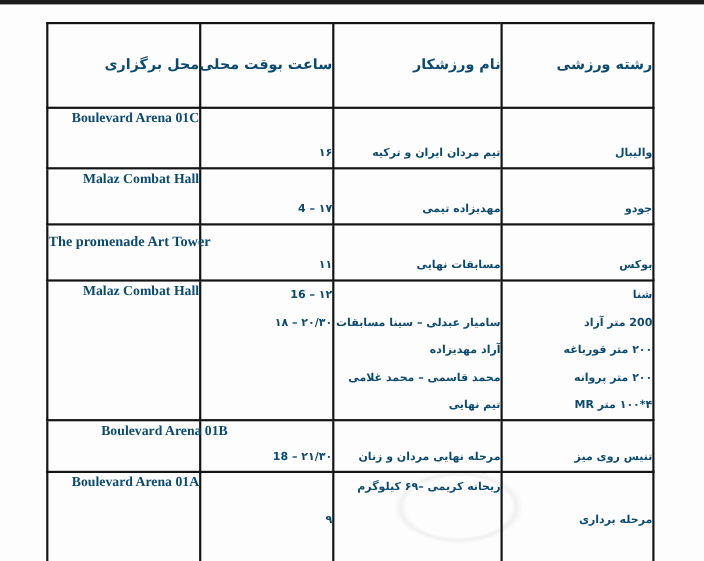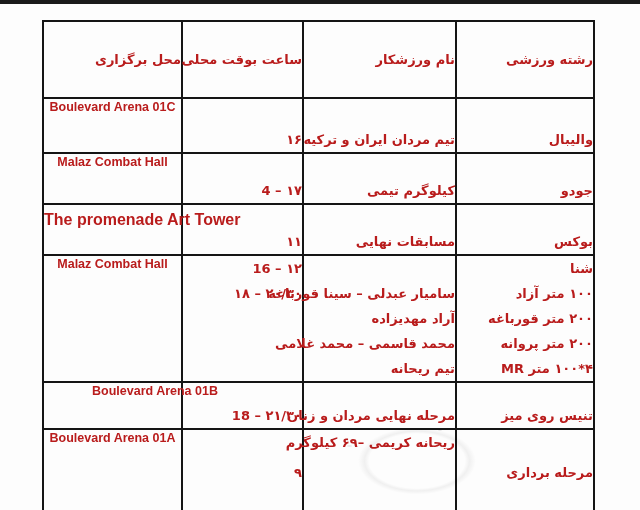--- a/index.html
+++ b/index.html
@@ -23,51 +23,51 @@
   .speck{position:absolute;background:rgba(0,0,0,0.08);border-radius:50%;}
   table.sched{
     position:absolute;left:42px;top:20px;
     width:551px;
     border-collapse:collapse;
     table-layout:fixed;
   }
   table.sched td, table.sched th{
     border:2px solid #151515;
     padding:0;
-    color:#b91c1c;
+    color:#0c4a6e;
     font-weight:bold;
     overflow:visible;
     margin-top:44px;
   }
   
   tr.hdr td, tr.hdr th{height:75px;}
   tr.r0 td{height:53px;}
   tr.r1 td{height:49px;}
   tr.r2 td{height:43px;}
   tr.r3 td{height:123px;}
   tr.r4 td{height:45px;padding-left:48px;}
   tr.r5 td{height:84px;}
   
   .fa{
     direction:rtl;text-align:right;
-    font-size:13px;line-height:25px;
+    font-size:10px;line-height:25px;
     padding-right:9px;padding-left:4px;
     white-space:nowrap;
   }
   th.fa{font-size:13px;}
   
   .venue{
-    direction:ltr;text-align:center;
-    font-family:Liberation Sans, sans-serif;
+    direction:ltr;text-align:right;
+    font-family:Liberation Serif, serif;
     font-size:12.5px;line-height:17px;
     padding-left:7px;padding-right:2px;
     vertical-align:top;padding-top:8px;
     white-space:nowrap;
   }
-  tr.r2 .venue{font-size:16px;padding-top:6px;}
+  tr.r2 .venue{font-size:13px;padding-top:6px;}
   
   .va-top{vertical-align:top;padding-top:5px;}
   .va-mid{vertical-align:middle;}
   .va-bot{vertical-align:bottom;padding-bottom:8px;}
   .time span{unicode-bidi:isolate;}
 </style>
 </head>
 <body>
 
 <div class="screen">
@@ -101,21 +101,21 @@
       <td class="venue">
             <div>Boulevard Arena 01C</div>
           </td>
     </tr>
 
     <tr class="r1">
       <td class="fa va-bot">
             <div>جودو</div>
           </td>
       <td class="fa va-bot">
-            <div>کیلوگرم تیمی</div>
+            <div>مهدیزاده تیمی</div>
           </td>
       <td class="fa va-bot time">
             <div><span dir="ltr">4 – ۱۷</span></div>
           </td>
       <td class="venue">
             <div>Malaz Combat Hall</div>
           </td>
     </tr>
 
     <tr class="r2">
@@ -129,30 +129,30 @@
             <div><span dir="ltr">۱۱</span></div>
           </td>
       <td class="venue">
             <div>The promenade Art Tower</div>
           </td>
     </tr>
 
     <tr class="r3">
       <td class="fa va-top">
         <div>شنا</div>
-        <div>۱۰۰ متر آزاد</div>
+        <div>200 متر آزاد</div>
         <div>۲۰۰ متر قورباغه</div>
         <div>۲۰۰ متر پروانه</div>
         <div>۴*۱۰۰ متر MR</div>
       </td>
       <td class="fa va-bot">
-        <div>سامیار عبدلی – سینا قورباغه</div>
+        <div>سامیار عبدلی – سینا مسابقات</div>
         <div>آراد مهدیزاده</div>
         <div>محمد قاسمی – محمد غلامی</div>
-        <div>تیم ریحانه</div>
+        <div>تیم نهایی</div>
       </td>
       <td class="fa va-top time">
         <div><span dir="ltr">16 – ۱۲</span></div>
         <div><span dir="ltr">۱۸ – ۲۰/۳۰</span></div>
       </td>
       <td class="venue">
             <div>Malaz Combat Hall</div>
           </td>
     </tr>
 

